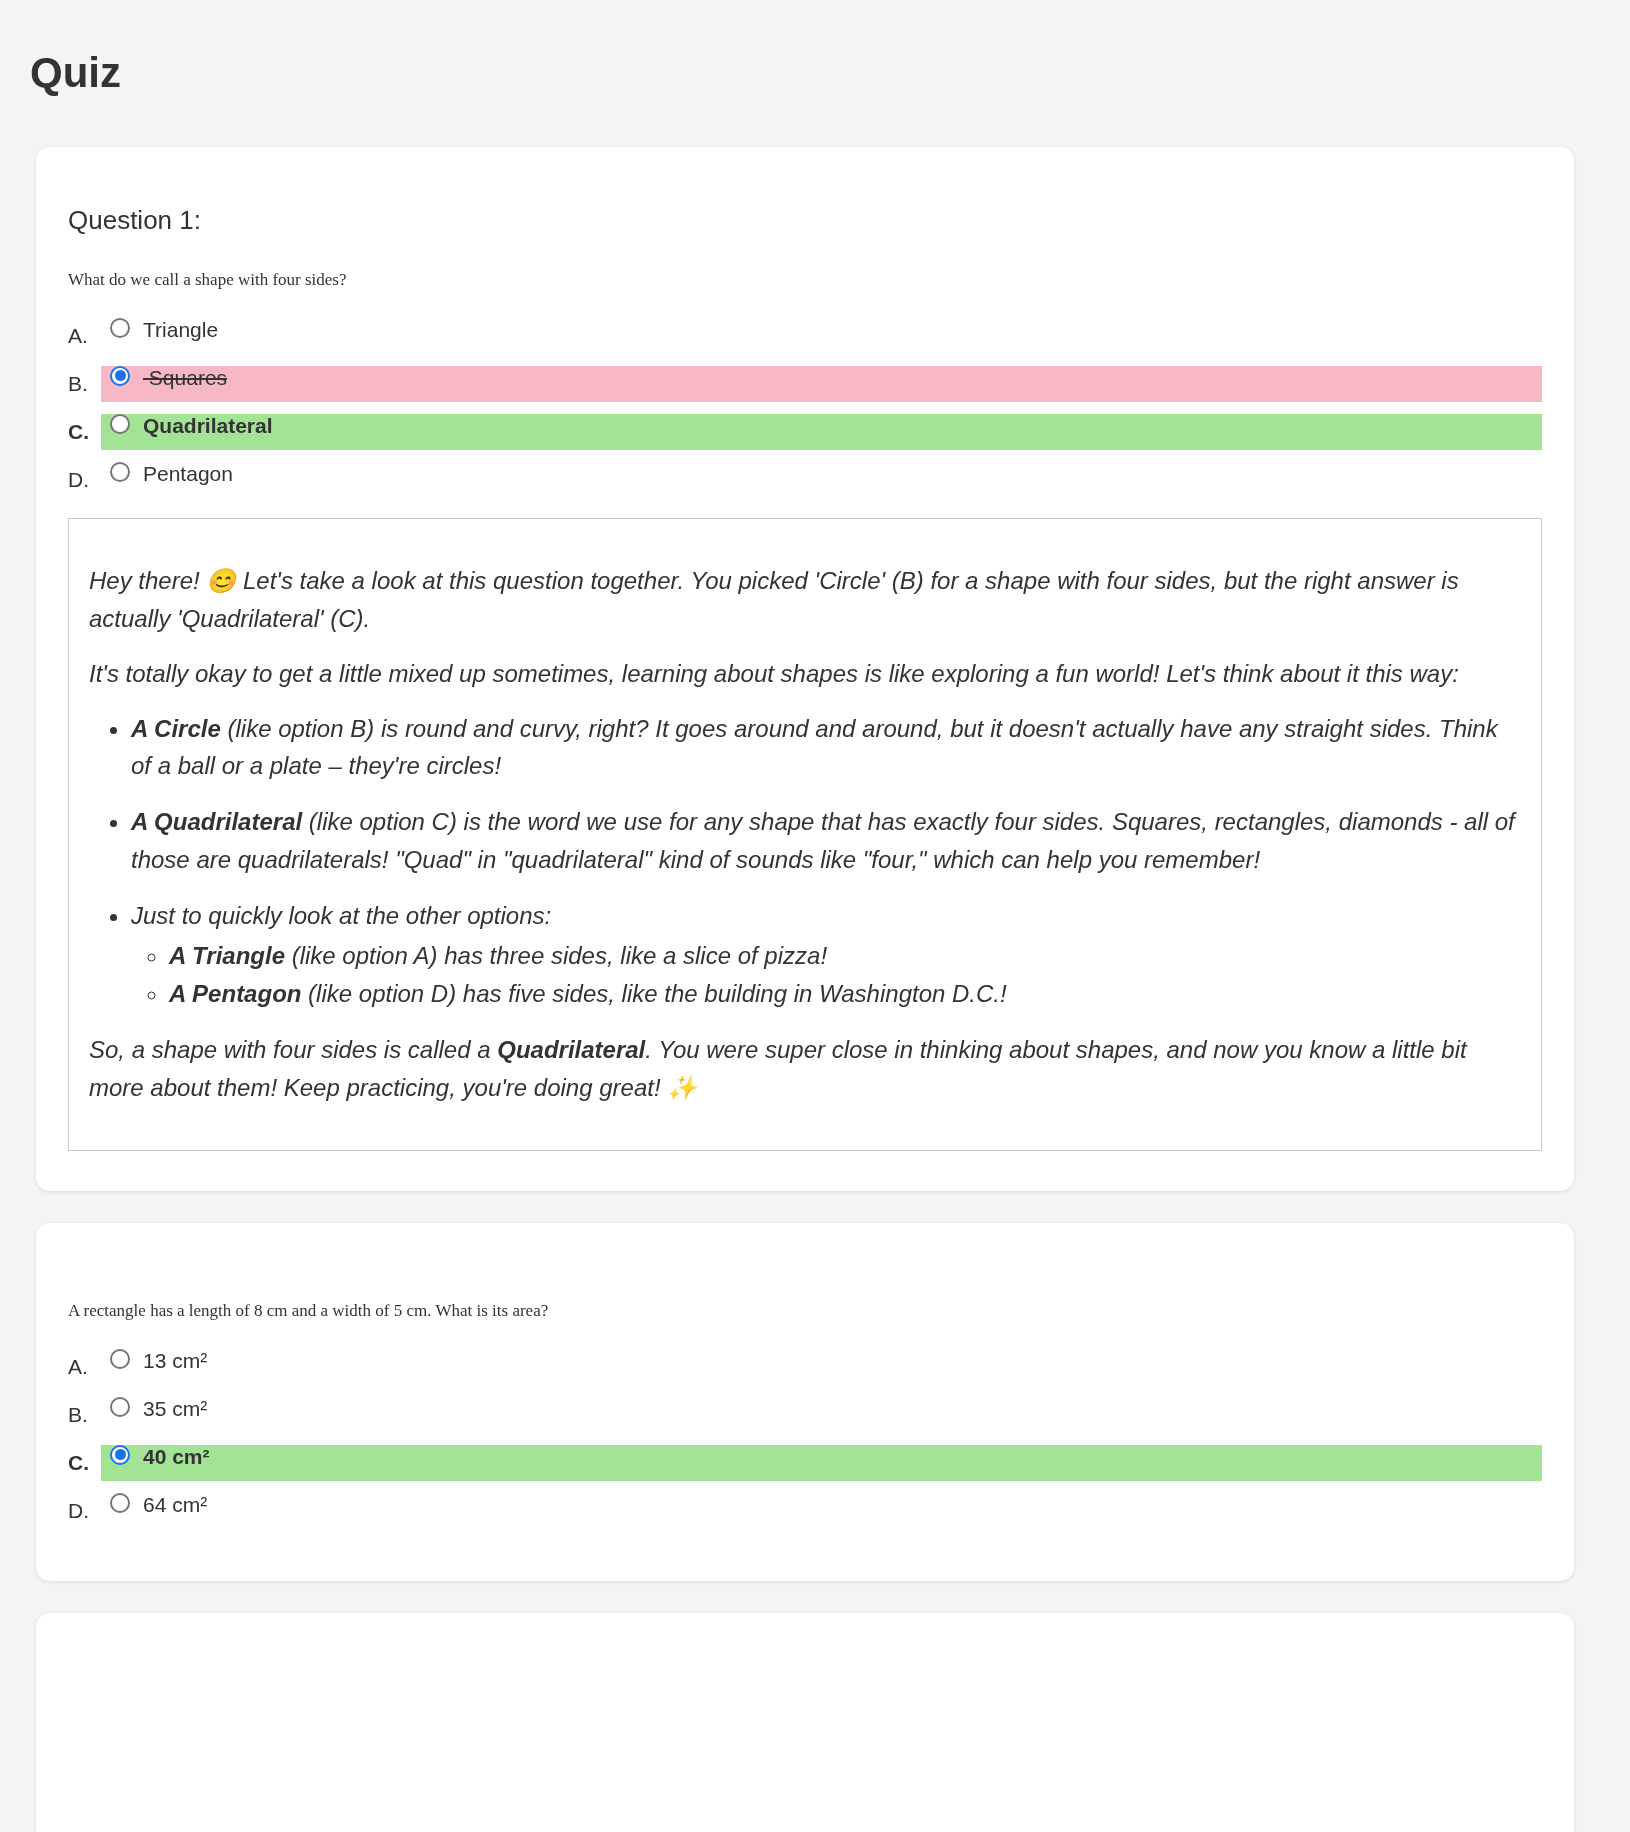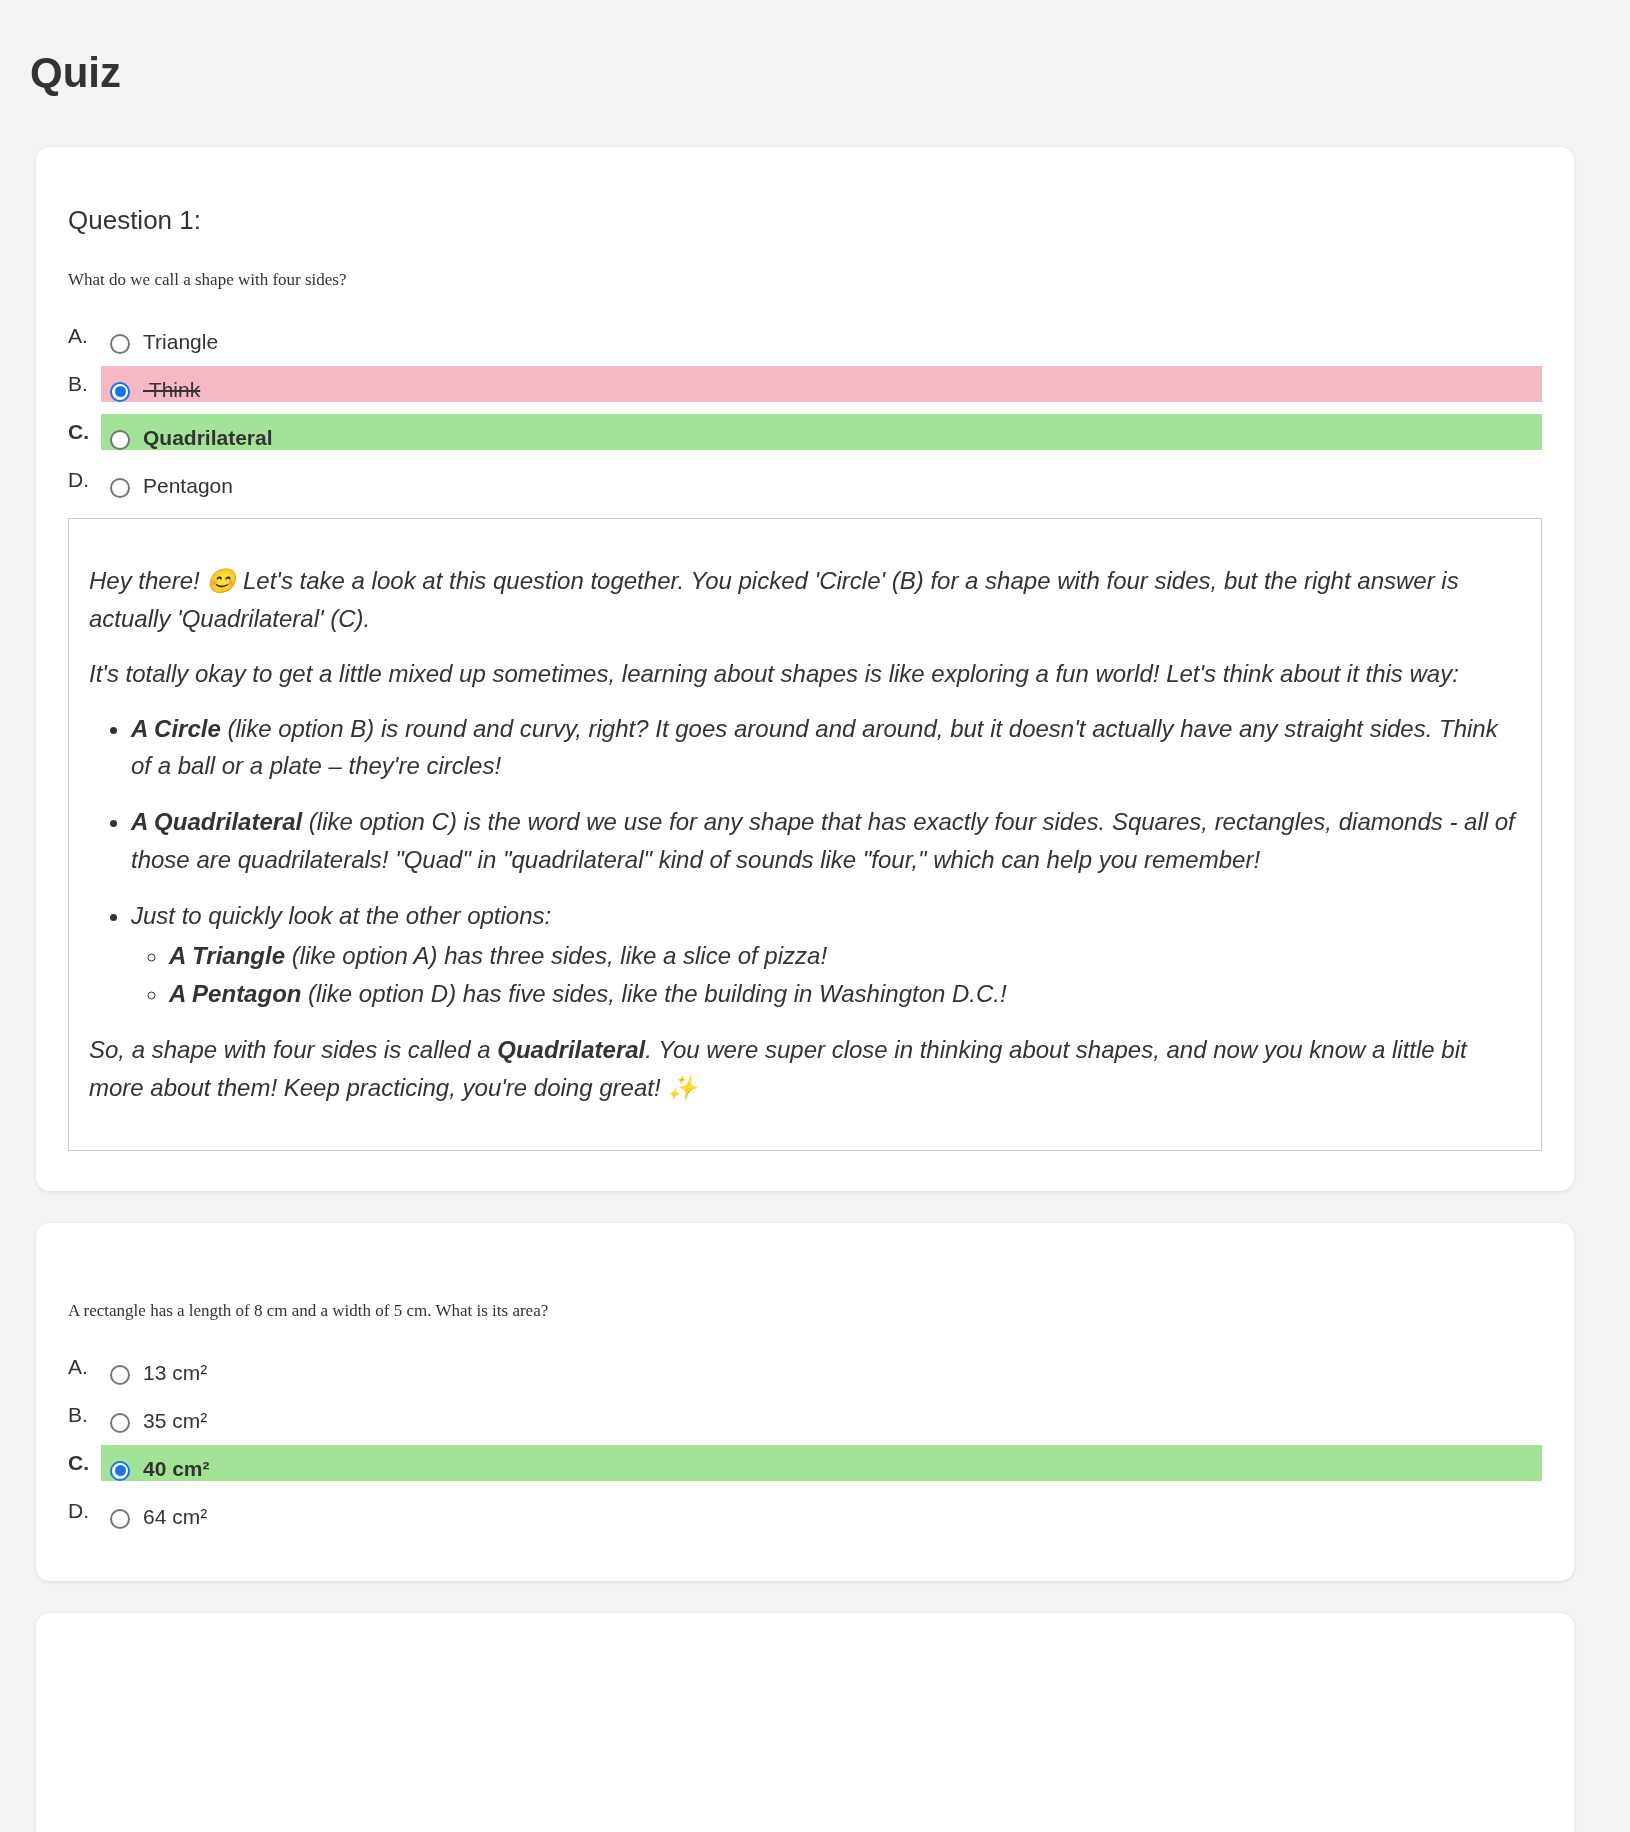--- a/index.html
+++ b/index.html
@@ -59,21 +59,21 @@
     margin-bottom: 12px;
     font-size: 21px;
   }
   .option-letter {
     flex: 0 0 33px;
   }
   .option-letter.bold { font-weight: bold; }
   .option-body {
     flex: 1;
     display: flex;
-    align-items: flex-end;
+    align-items: flex-start;
     gap: 13px;
     height: 100%;
     padding-left: 9px;
   }
   .option-body.hl-correct   { background: var(--correct-bg); }
   .option-body.hl-incorrect { background: var(--incorrect-bg); }
   .radio {
     width: 20px; height: 20px;
     border-radius: 50%;
     border: 2px solid var(--radio-gray);
@@ -121,21 +121,21 @@
         <span class="option-letter">A.</span>
         <div class="option-body">
           <span class="radio"></span>
           <span class="opt-label">Triangle</span>
         </div>
       </div>
       <div class="option-row">
         <span class="option-letter">B.</span>
         <div class="option-body hl-incorrect">
           <span class="radio selected"></span>
-          <span class="opt-label strike">Think</span>
+          <span class="opt-label strike">Squares</span>
         </div>
       </div>
       <div class="option-row">
         <span class="option-letter bold">C.</span>
         <div class="option-body hl-correct">
           <span class="radio"></span>
           <span class="opt-label bold">Quadrilateral</span>
         </div>
       </div>
       <div class="option-row">

